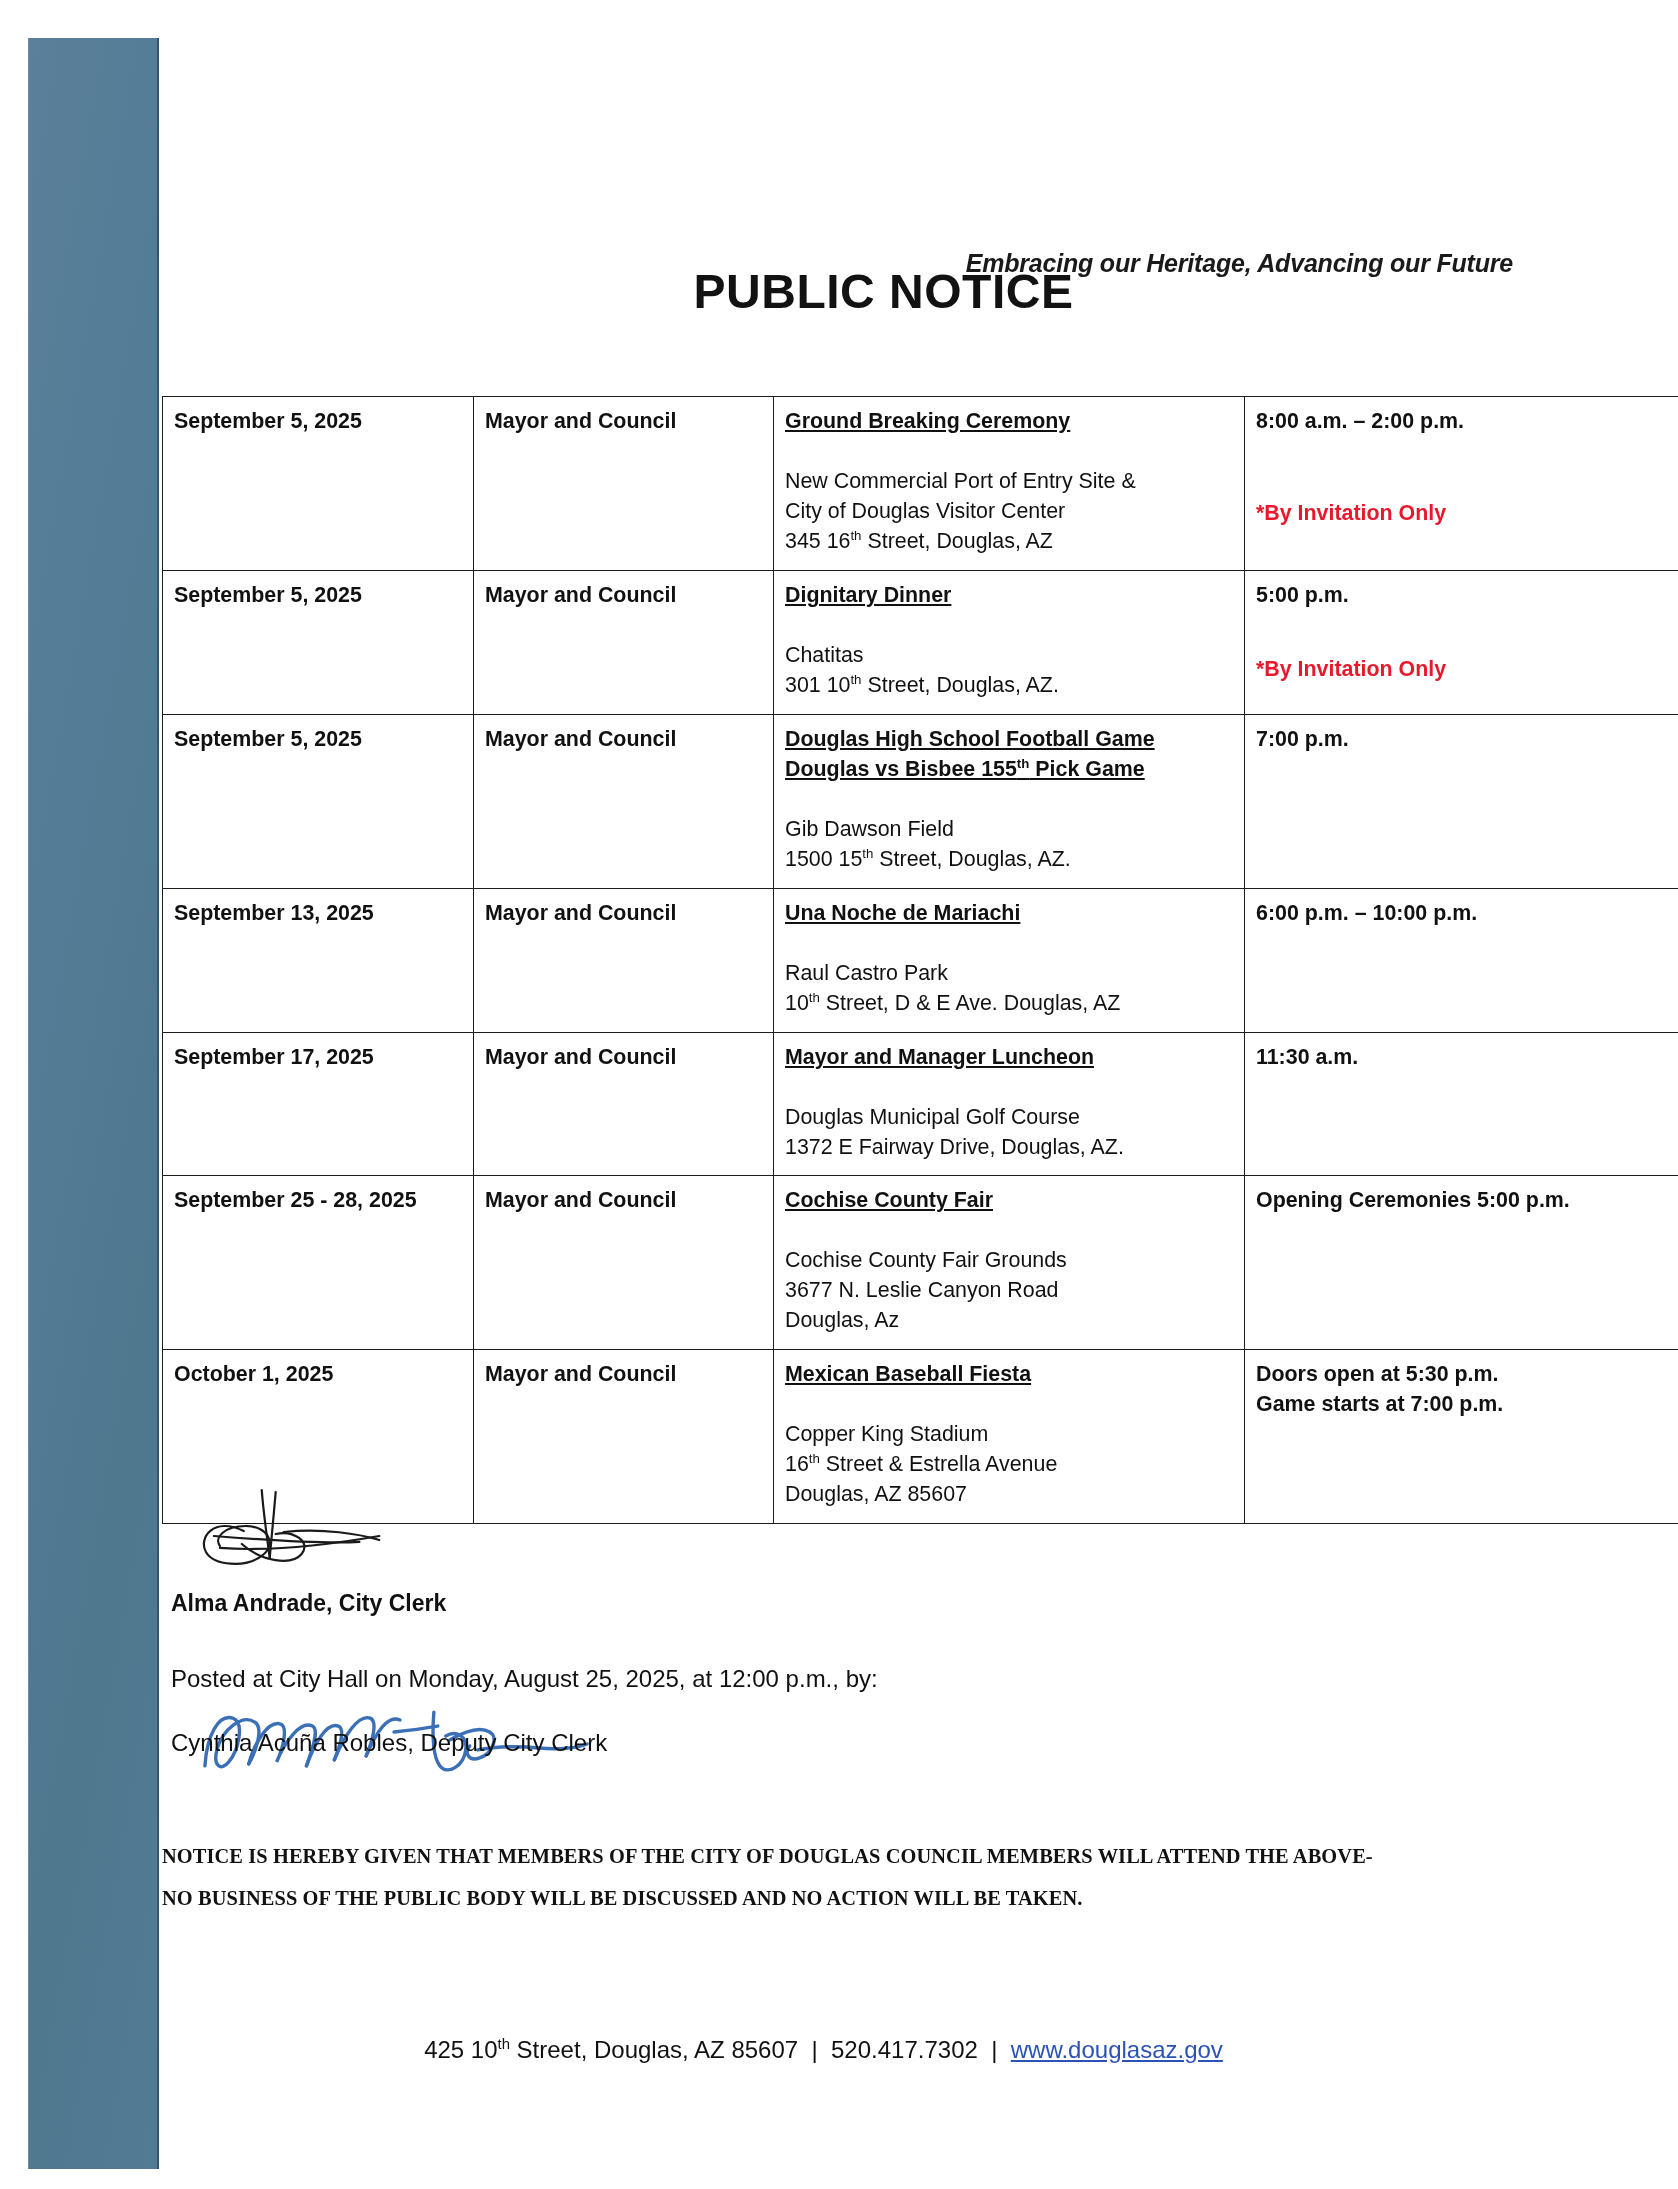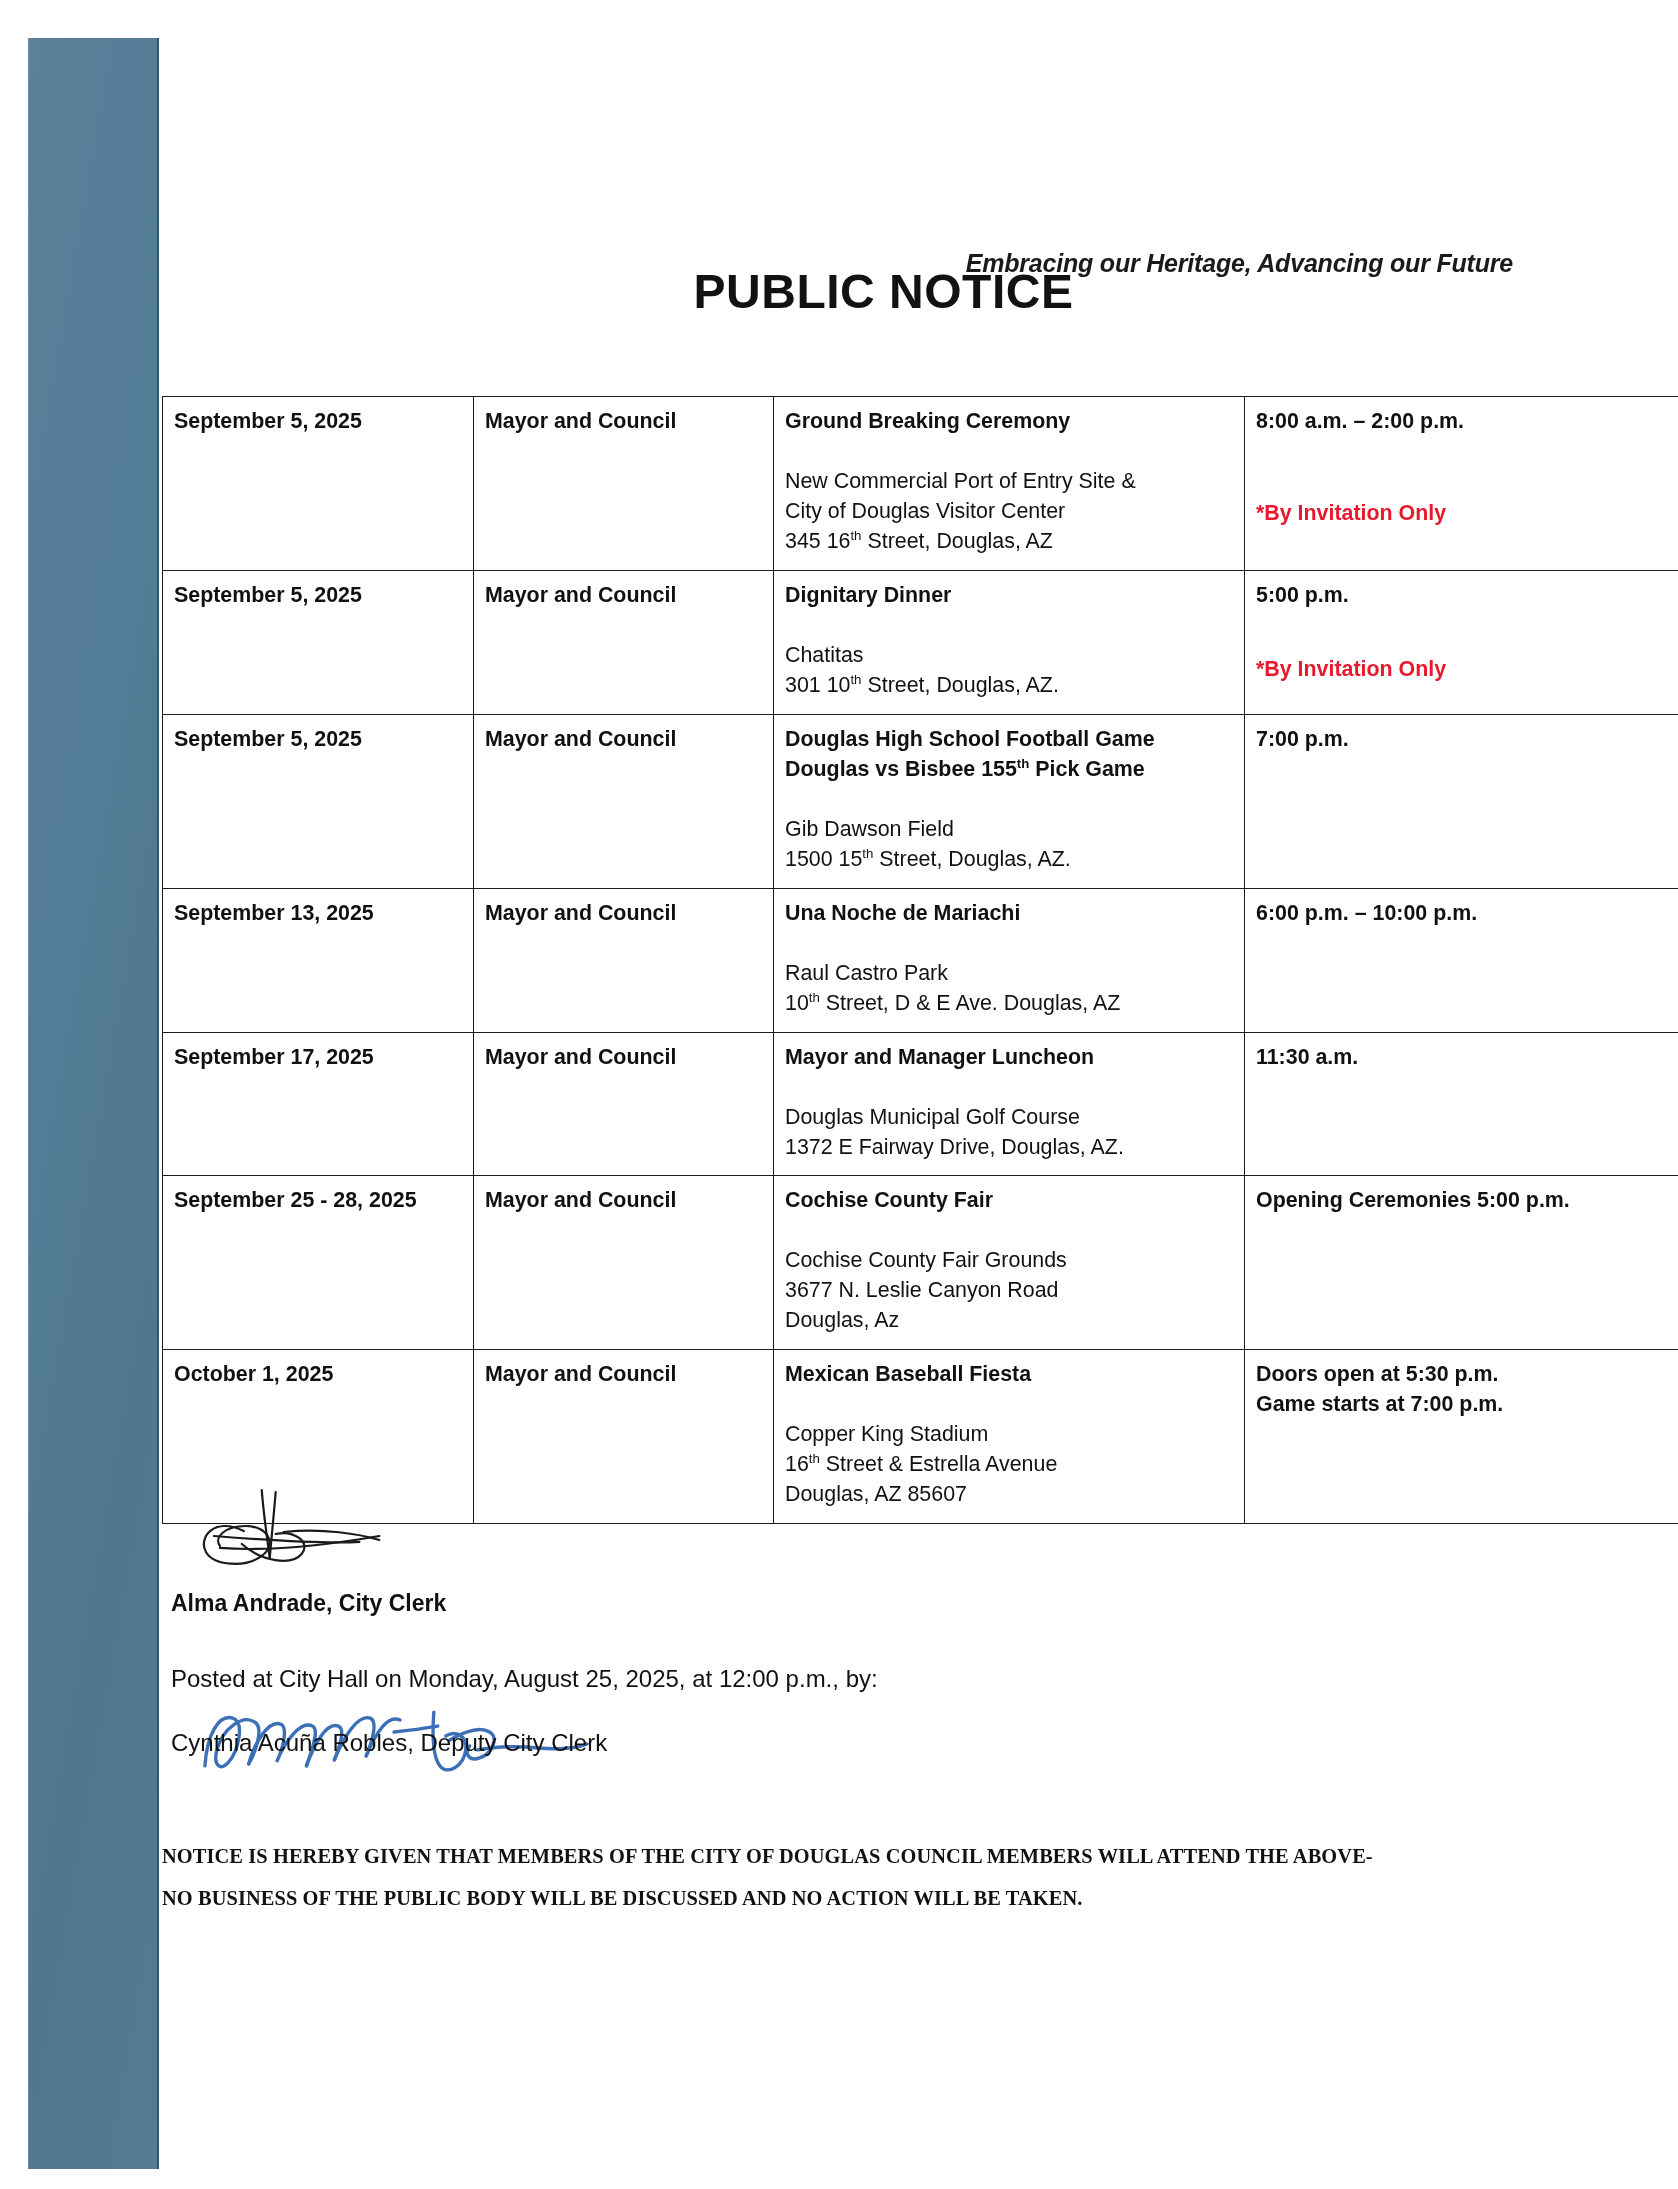--- a/index.html
+++ b/index.html
@@ -91,21 +91,21 @@
     border: 1.6px solid #1c1c1c;
     vertical-align: top;
     padding: 10px 11px 13px 11px;
     line-height: 1.40;
   }
   .col-date   { width: 288px; font-weight: bold; }
   .col-body   { width: 277px; font-weight: bold; }
   .col-event  { width: 448px; }
   .col-time   { width: 443px; font-weight: bold; }
 
-  .ev-title { font-weight: bold; }
+  .ev-title { font-weight: bold; text-decoration: underline; }
   .ev-gap { height: 30px; }
   .ev-loc { font-weight: normal; }
   .invite {
     color: #e8192c;
     font-weight: bold;
   }
   .spacer-lg { height: 62px; }
   .spacer-md { height: 44px; }
   sup { font-size: 0.62em; vertical-align: super; line-height: 0; }
 
@@ -330,15 +330,18 @@
       <path d="M352 56 C370 58 390 56 400 52"></path>
     </g>
   </svg>
   <div id="deputy-name">Cynthia Acuña Robles, Deputy City Clerk</div>
 
   <div id="legal">
     <div>NOTICE IS HEREBY GIVEN THAT MEMBERS OF THE CITY OF DOUGLAS COUNCIL MEMBERS WILL ATTEND THE ABOVE-</div>
     <div>NO BUSINESS OF THE PUBLIC BODY WILL BE DISCUSSED AND NO ACTION WILL BE TAKEN.</div>
   </div>
 
+  <div id="footer">
+    <span>425 10<sup>th</sup> Street, Douglas, AZ 85607&nbsp; |&nbsp; 520.417.7302&nbsp; |&nbsp; </span><a class="url" href="#">www.douglasaz.gov</a>
+  </div>
 
 </div>
 
 
 </body></html>

